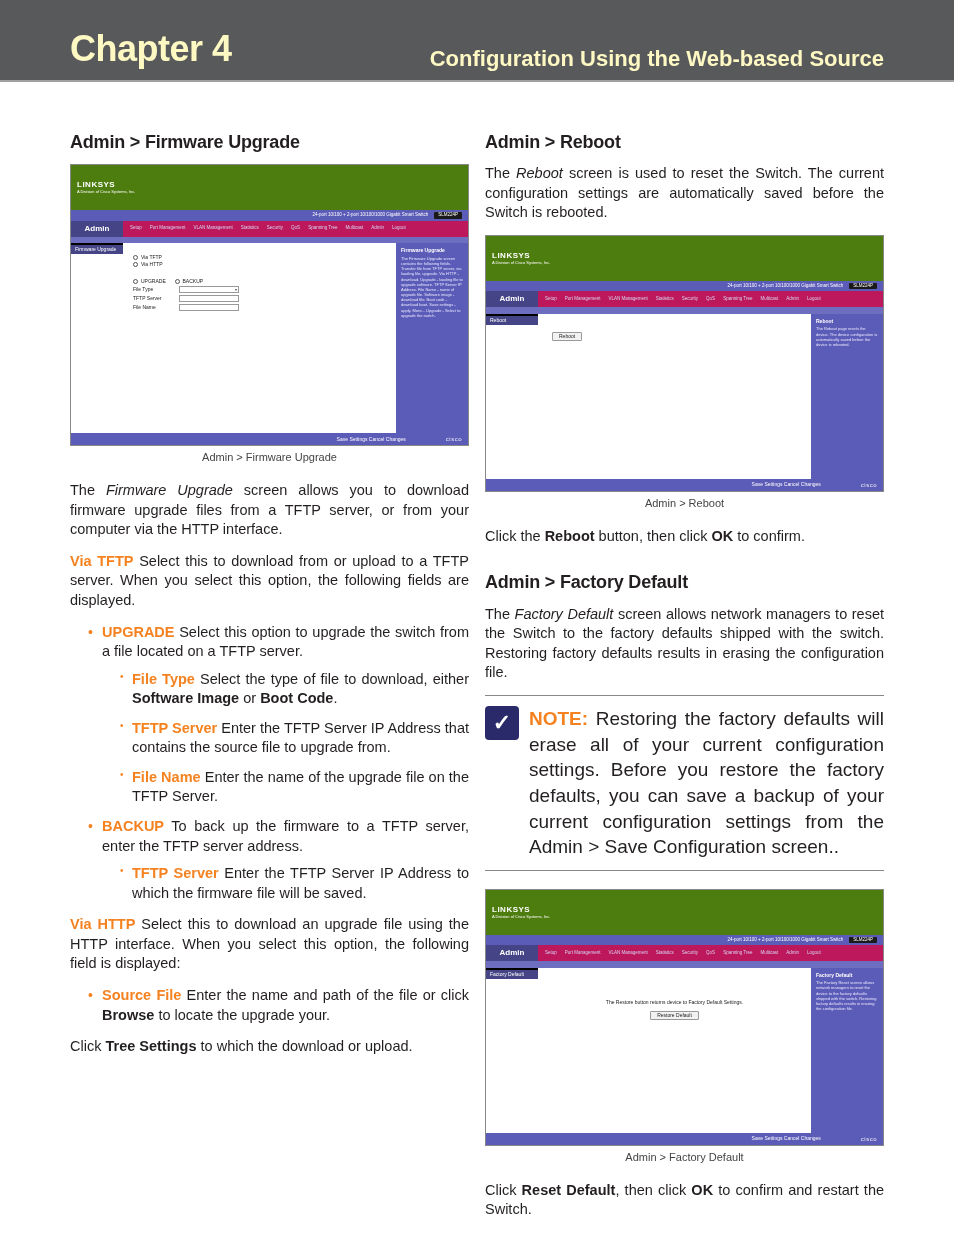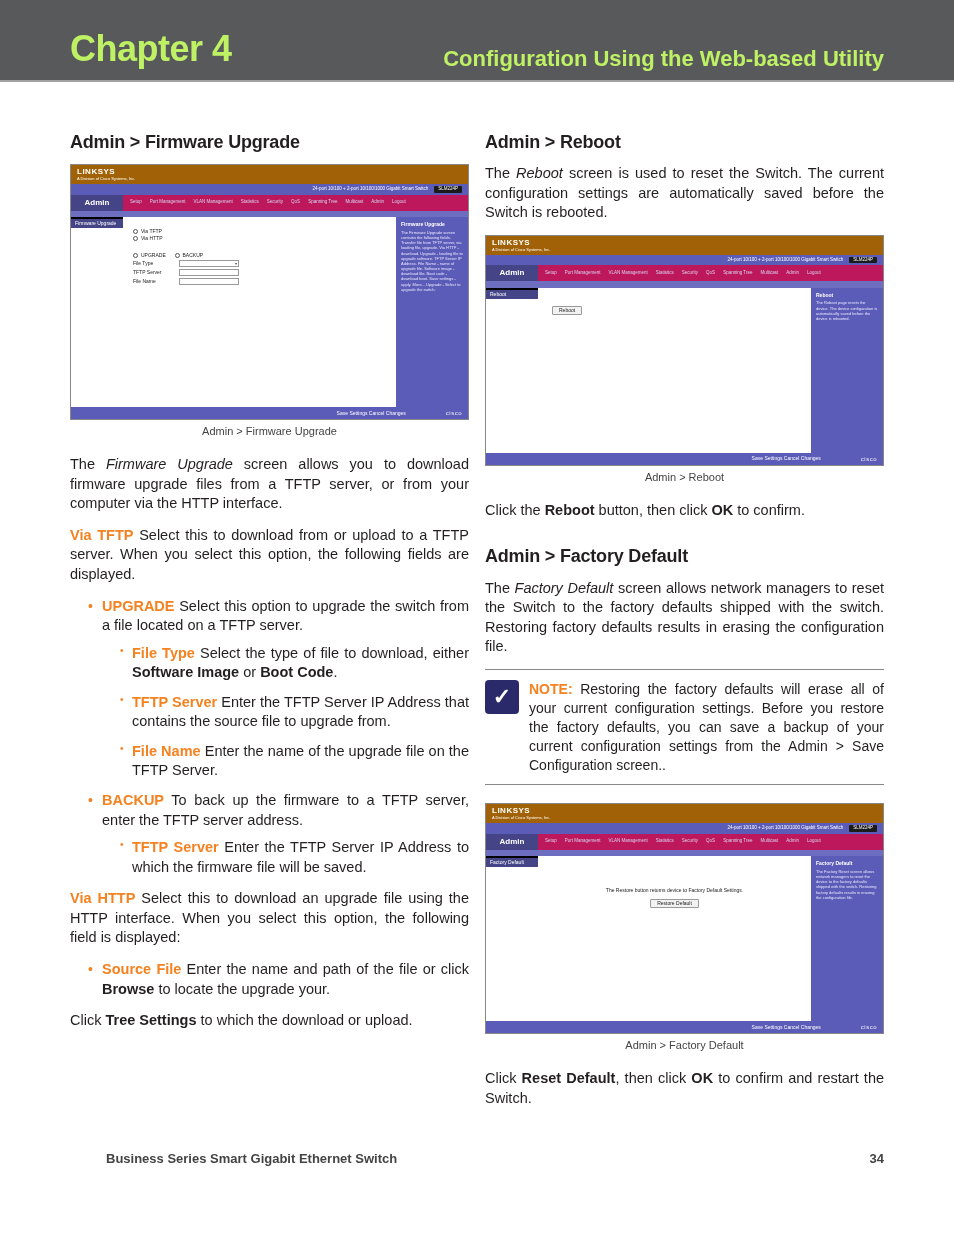--- a/index.html
+++ b/index.html
@@ -7,21 +7,21 @@
     font-family: "Myriad Pro", "Segoe UI", Arial, sans-serif;
     background: #fff;
     width: 954px;
     margin: 0 auto;
     color: #231f20;
     font-size: 14.5px;
     line-height: 1.35;
   }
   .header-bar {
     background: #58595b;
-    color: #bef264;
+    color: #fef9c3;
     display: flex;
     align-items: flex-end;
     justify-content: space-between;
     padding: 30px 70px 6px 70px;
     height: 80px;
   }
   .chapter-title {
     font-size: 36px;
     font-weight: 700;
     font-stretch: condensed;
@@ -67,23 +67,23 @@
     border: 1px solid #888;
     width: 100%;
     font-size: 6px;
     line-height: 1;
     color: #fff;
     margin-bottom: 4px;
     background: #fff;
     overflow: hidden;
   }
   .ss-brand {
-    background: #a16207;
-    color: #fff;
-    padding: 3px 6px;
+    background: #4d7c0f;
+    color: #fff;
+    padding: 16px 6px;
     font-weight: 700;
     font-size: 8px;
     letter-spacing: 0.5px;
   }
   .ss-brand .sub { display:block; font-size:4px; font-weight:400; letter-spacing:0; margin-top:1px; }
   .ss-model {
     background: #5b5bb8;
     display: flex;
     justify-content: flex-end;
     align-items: center;
@@ -200,42 +200,42 @@
   }
   .note-icon::after {
     content: "✓";
     color: #fff;
     font-size: 22px;
     font-weight: 700;
     position: absolute;
     left: 50%; top: 50%;
     transform: translate(-50%, -52%);
   }
-  .note-text { flex:1; font-size: 14px; text-align: justify; }
+  .note-text { flex:1; font-size: 19px; text-align: justify; }
   .note-text .nlabel { color:#f58220; font-weight:700; }
   .page-footer {
     display: flex;
     justify-content: space-between;
     padding: 0 70px 24px 70px;
     font-size: 13px;
     color: #444;
     margin-top: 10px;
     margin-left: 36px;
   }
   .page-footer .left { font-weight: 700; }
   .page-footer .right { font-weight: 700; }
   .ss-main .center-msg { text-align:center; margin: 20px auto 0; font-size:5px; color:#222; }
   .ss-main .center-btn { text-align:center; margin-top:6px; }
 </style>
 </head>
 <body>
 
 <div class="header-bar">
   <div class="chapter-title">Chapter 4</div>
-  <div class="chapter-subtitle">Configuration Using the Web-based Utility</div>
+  <div class="chapter-subtitle">Configuration Using the Web-based Source</div>
 </div>
 <div class="header-divider"></div>
 
 <div class="content">
 
   <div class="col">
     <h2 class="section">Admin &gt; Firmware Upgrade</h2>
 
     <div class="screenshot">
       <div class="ss-brand">

